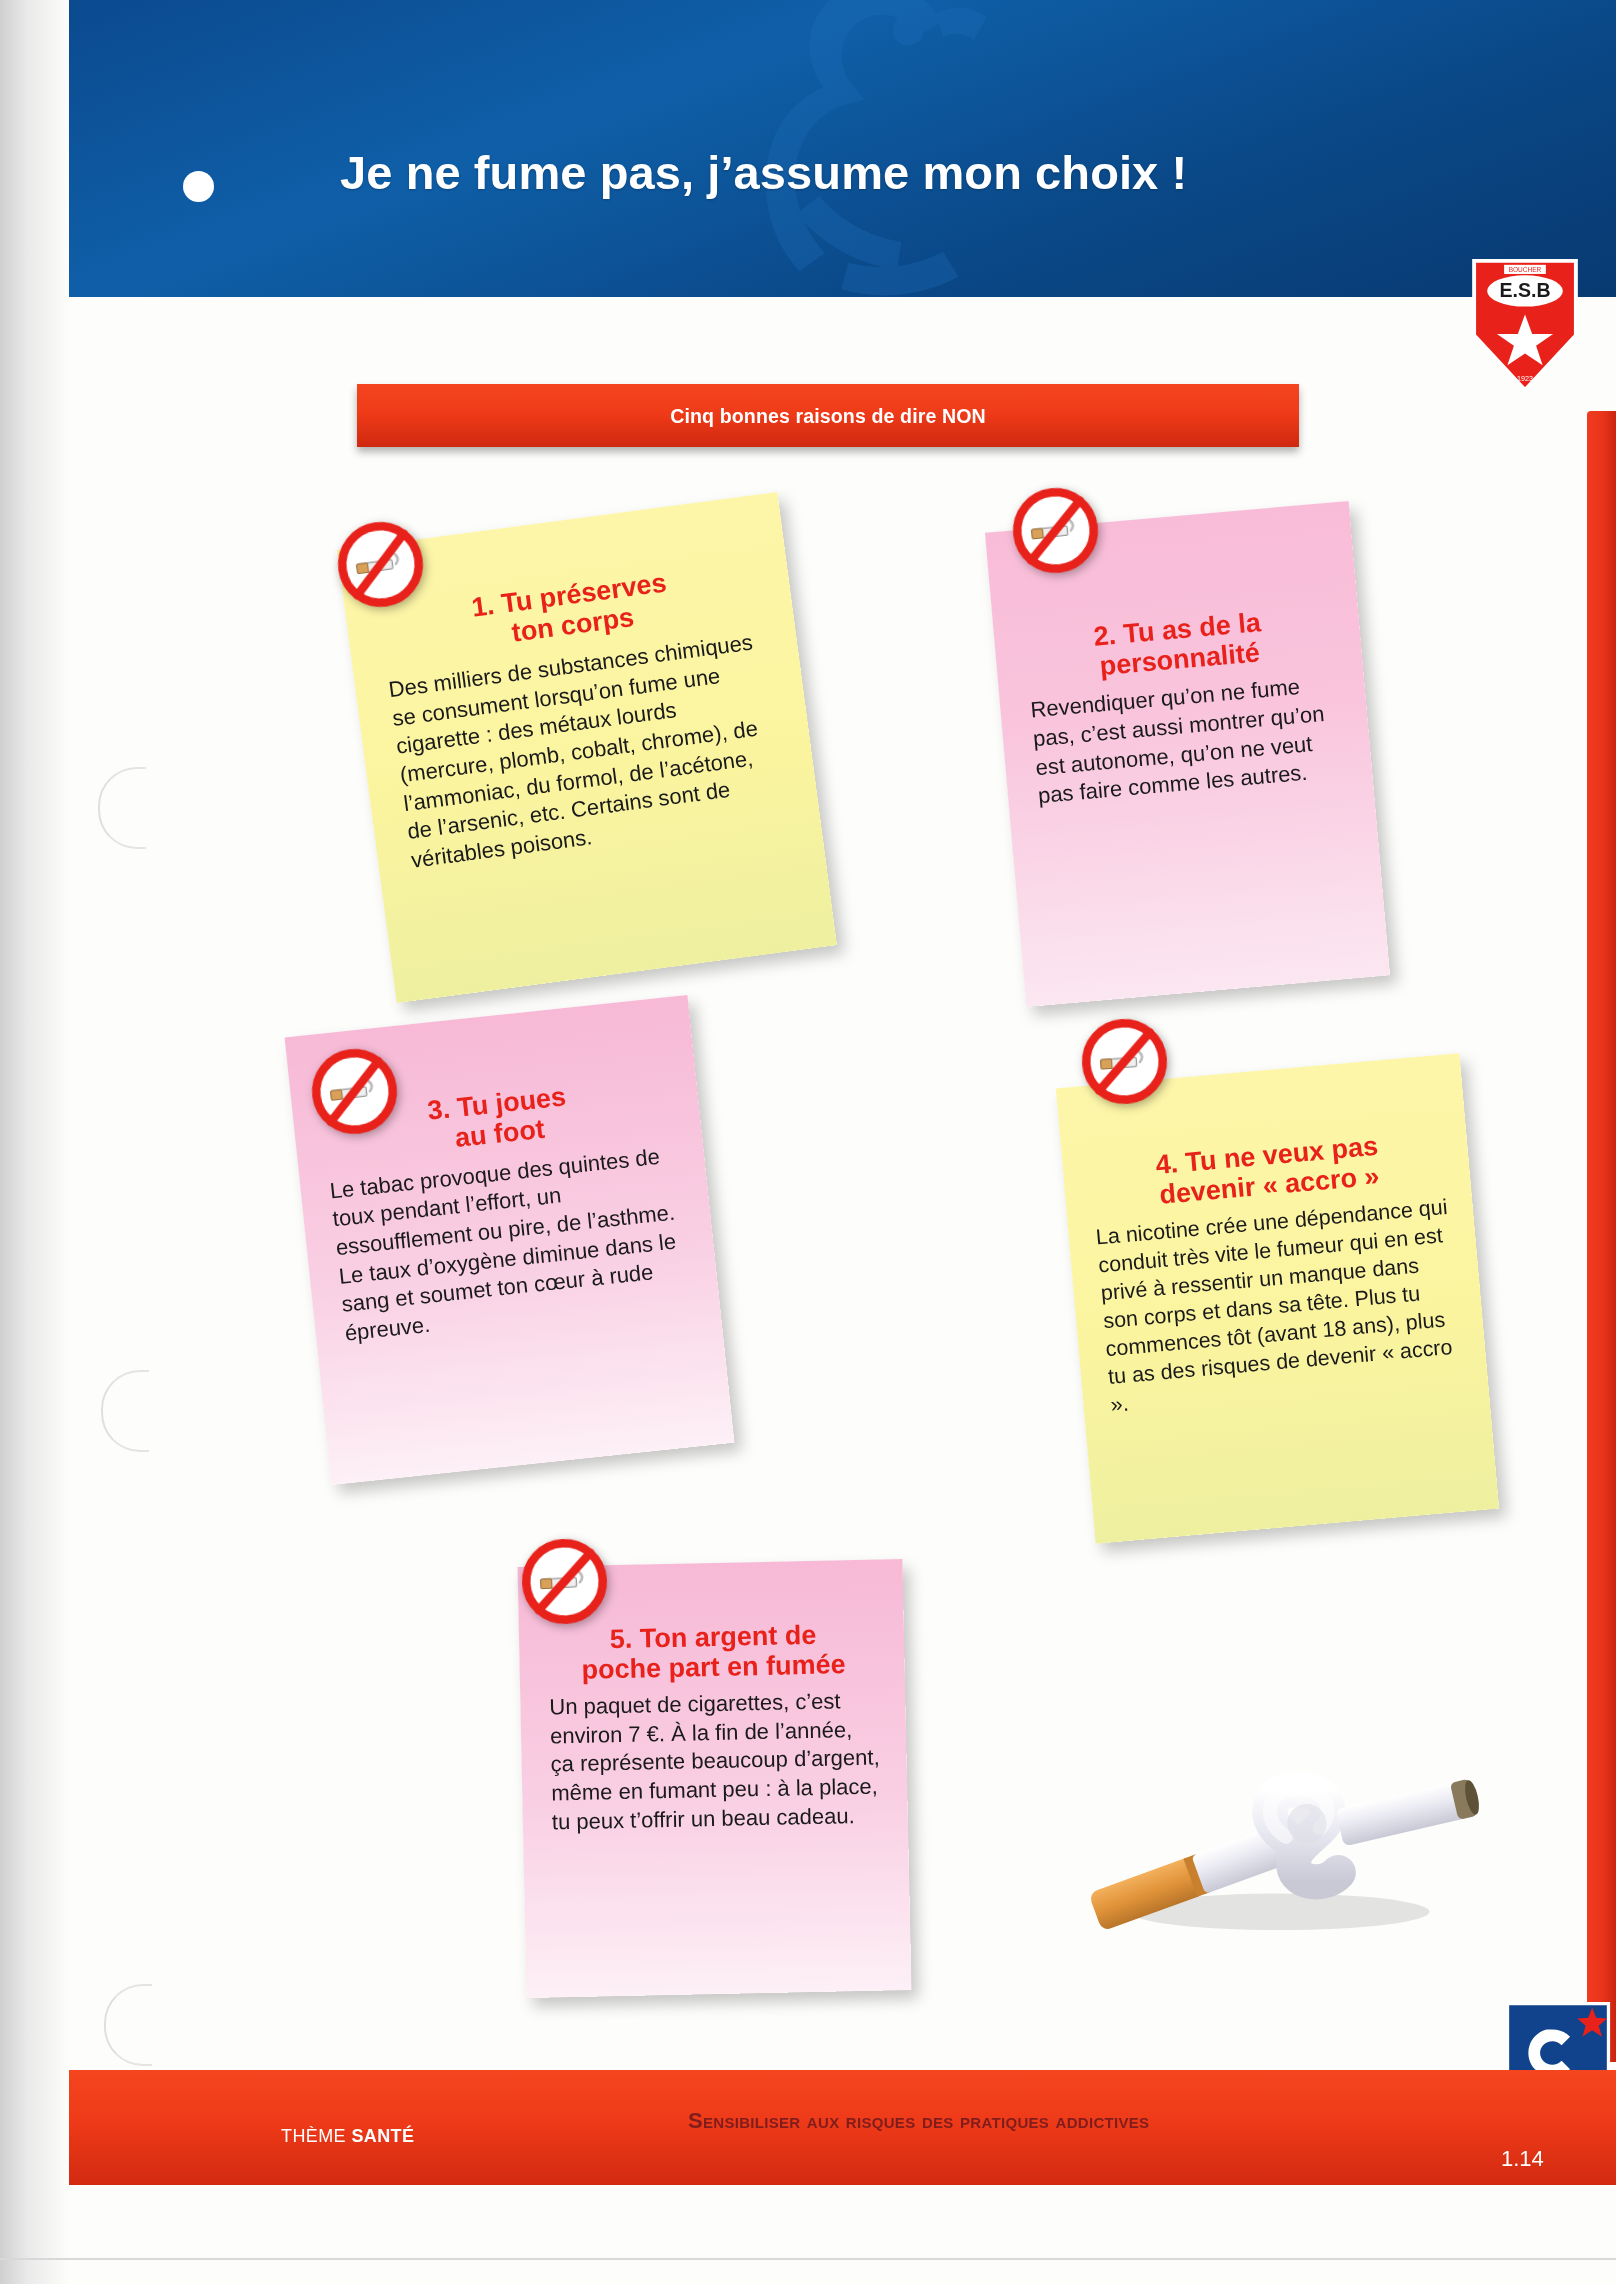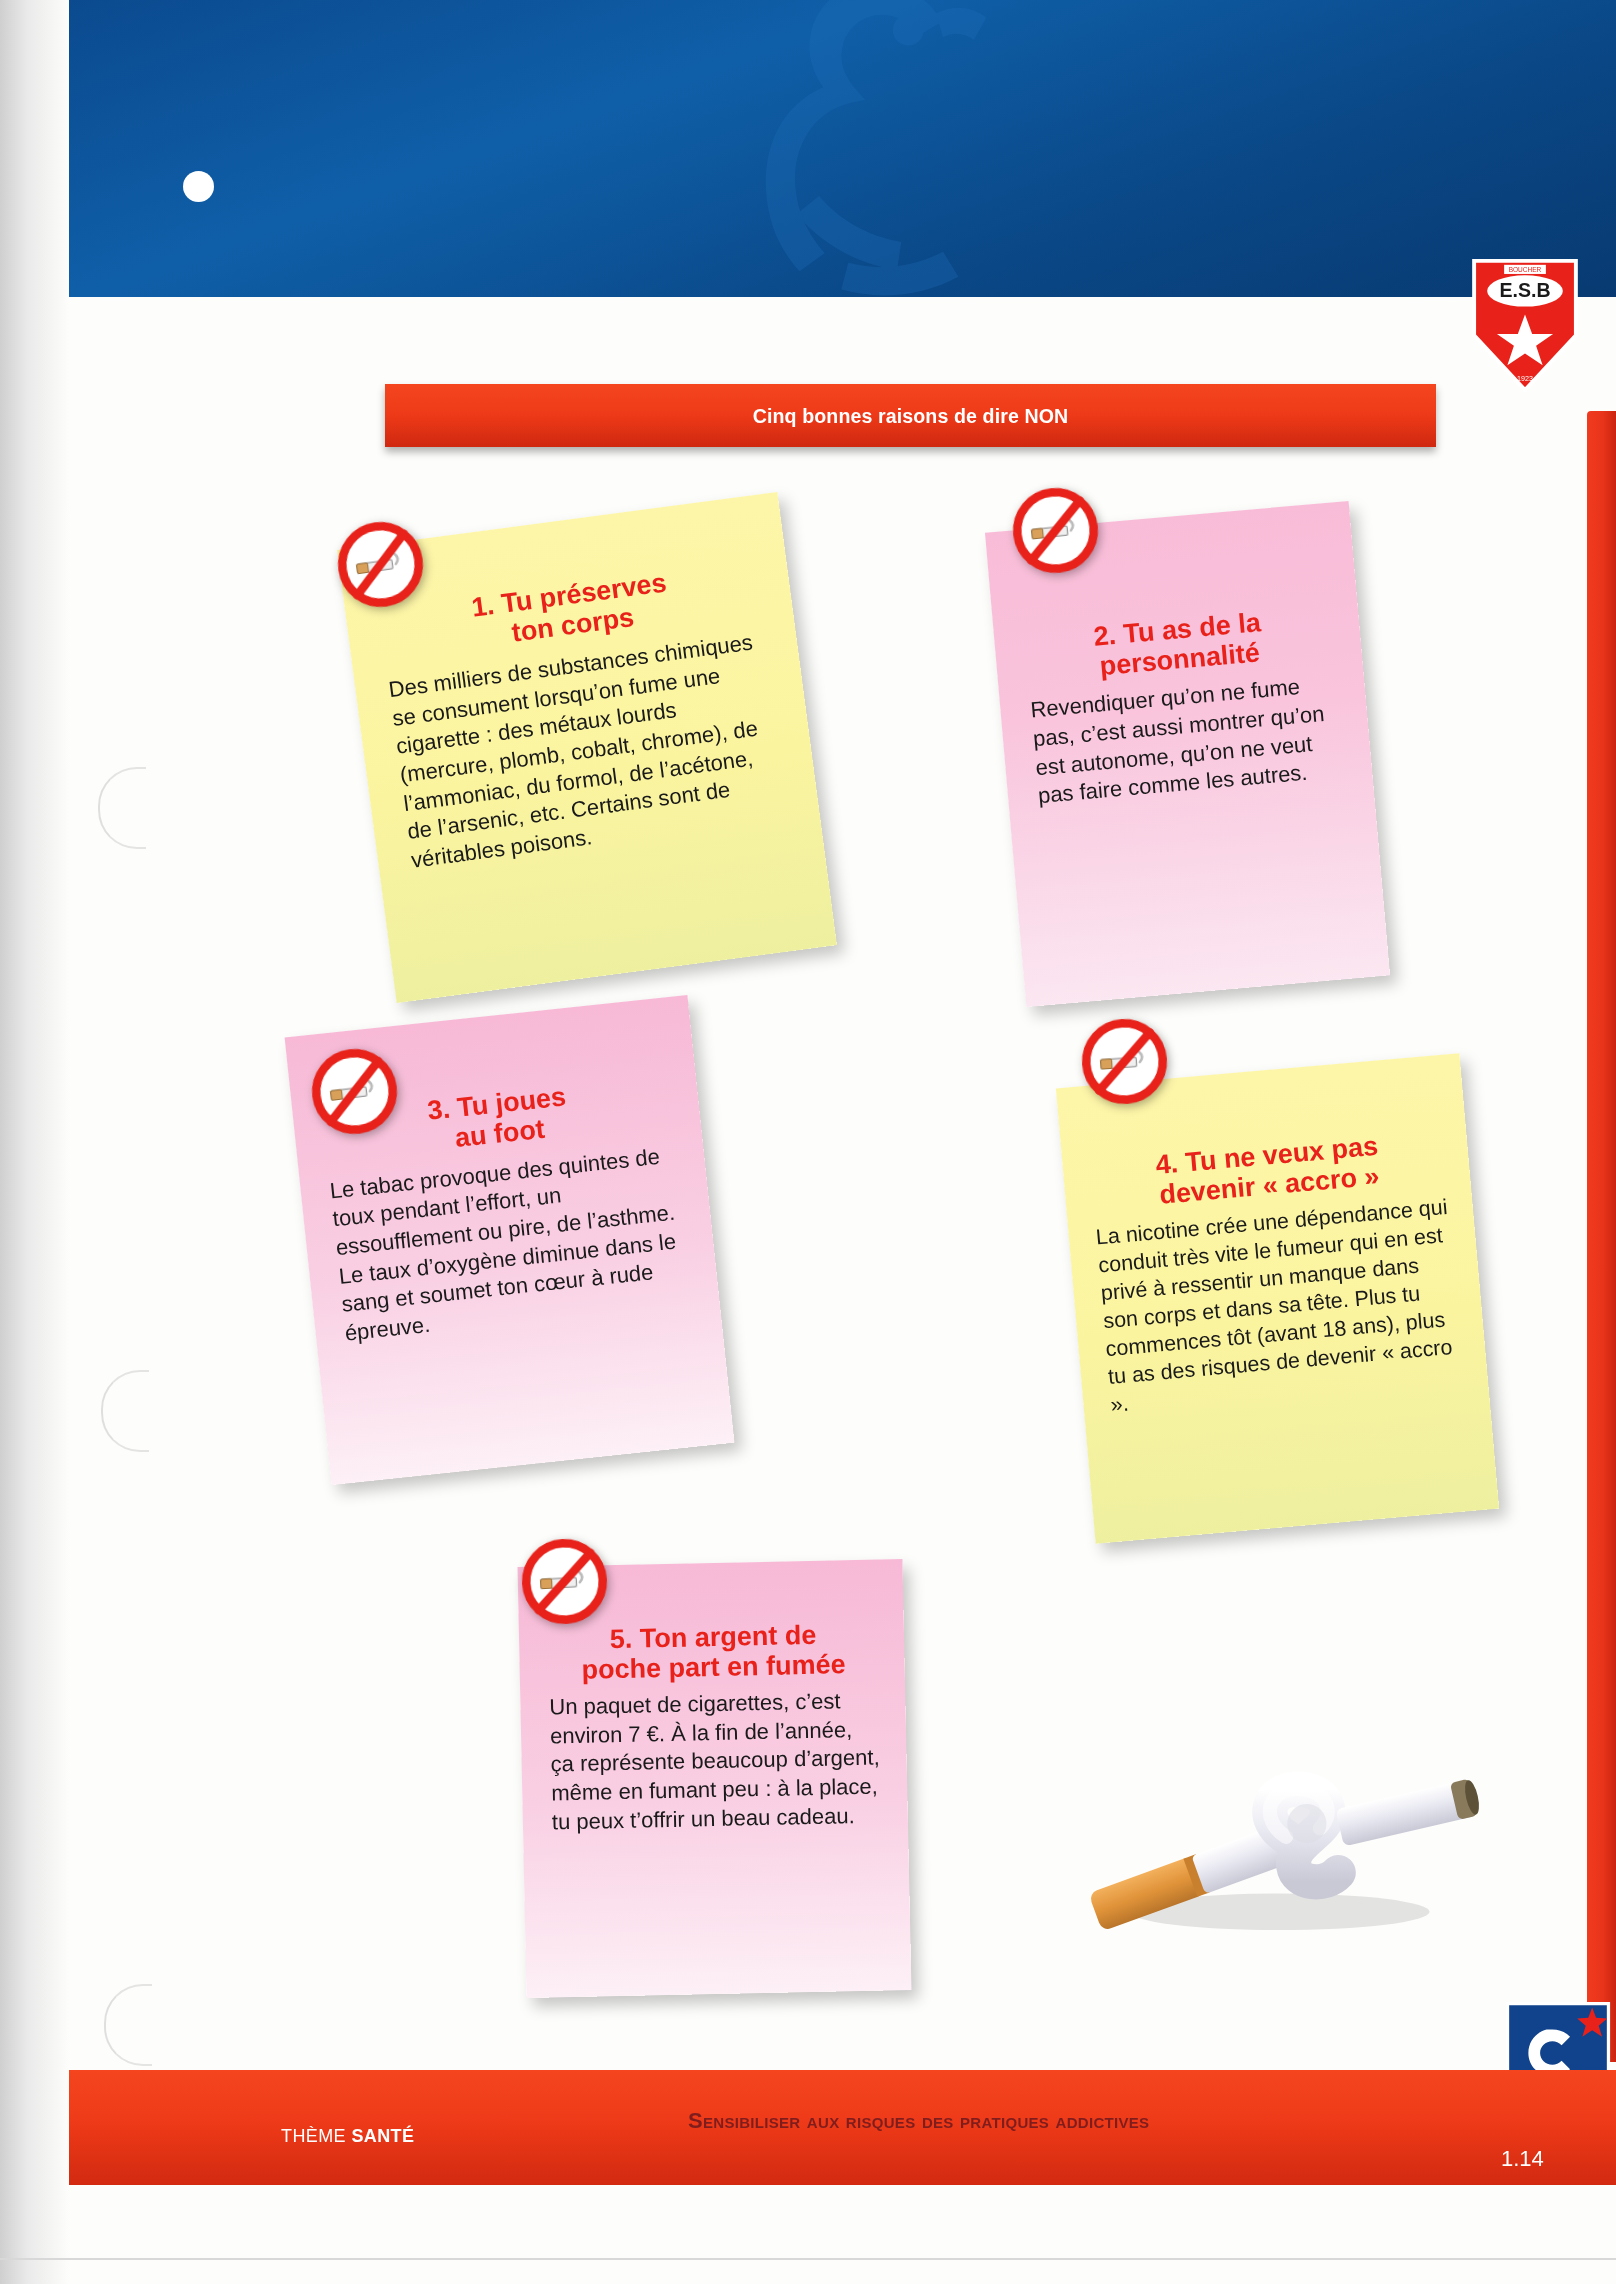--- a/index.html
+++ b/index.html
@@ -81,22 +81,22 @@
   .esb-crest {
     position: absolute;
     left: 1470px; top: 257px;
     width: 110px; height: 137px;
   }
   .esb-crest svg { width: 100%; height: 100%; display: block; }
 
   
   .section-bar {
     position: absolute;
-    left: 385px; top: 384px;
-    width: 1051px; height: 63px;
+    left: 357px; top: 384px;
+    width: 942px; height: 63px;
     background: linear-gradient(to bottom, #f4451f 0%, #ee3a18 48%, #cf2810 100%);
     box-shadow: 0 4.6px 7.8px rgba(0,0,0,0.30);
   }
   .section-bar .label {
     position: absolute;
     width: 100%;
     top: 21px;
     text-align: center;
     color: #ffffff;
     font-size: 19.6px;
@@ -273,20 +273,21 @@
       <g fill="#1f6fbb">
         <path d="M150 30c-22 0-40 16-44 37-3 15 2 28 9 38-14 6-26 17-33 31-9 18-10 39-6 58 3 16 11 31 22 43l18-13c-9-10-16-22-19-35-4-17-3-34 5-48 7-13 19-22 33-25l10-2-7-8c-8-9-12-20-9-31 3-13 15-22 28-22 11 0 21 6 26 15l17-10c-9-17-27-28-50-28z"></path>
         <circle cx="176" cy="64" r="11"></circle>
         <path d="M196 52c12-6 26-5 36 3l-9 16c-6-5-15-6-22-2z"></path>
         <path d="M96 196c18 22 44 36 72 40l3-20c-23-4-44-15-59-33z"></path>
         <path d="M128 250c28 8 58 5 84-9l-11-18c-21 11-45 14-68 8z"></path>
       </g>
     </svg>
   </div>
   <div class="header-bullet"></div>
+  <div class="header-title">Je ne fume pas,  j’assume mon choix !</div>
 </div>
 
 <div class="esb-crest">
   <svg viewBox="0 0 168 210" xmlns="http://www.w3.org/2000/svg">
     <path d="M6 6 H162 V120 L84 204 L6 120 Z" fill="#e8221a" stroke="#ffffff" stroke-width="6"></path>
     <rect x="52" y="12" width="64" height="14" fill="#ffffff"></rect>
     <text x="84" y="23" font-family="Liberation Sans, sans-serif" font-size="10" fill="#e8221a" text-anchor="middle">BOUCHER</text>
     <ellipse cx="84" cy="52" rx="58" ry="24" fill="#ffffff"></ellipse>
     <text x="84" y="62" font-family="Liberation Sans, sans-serif" font-size="30" font-weight="bold" fill="#1a1a1a" text-anchor="middle">E.S.B</text>
     <path d="M84 88 L95 118 L127 118 L101 136 L111 166 L84 148 L57 166 L67 136 L41 118 L73 118 Z" fill="#ffffff"></path>

